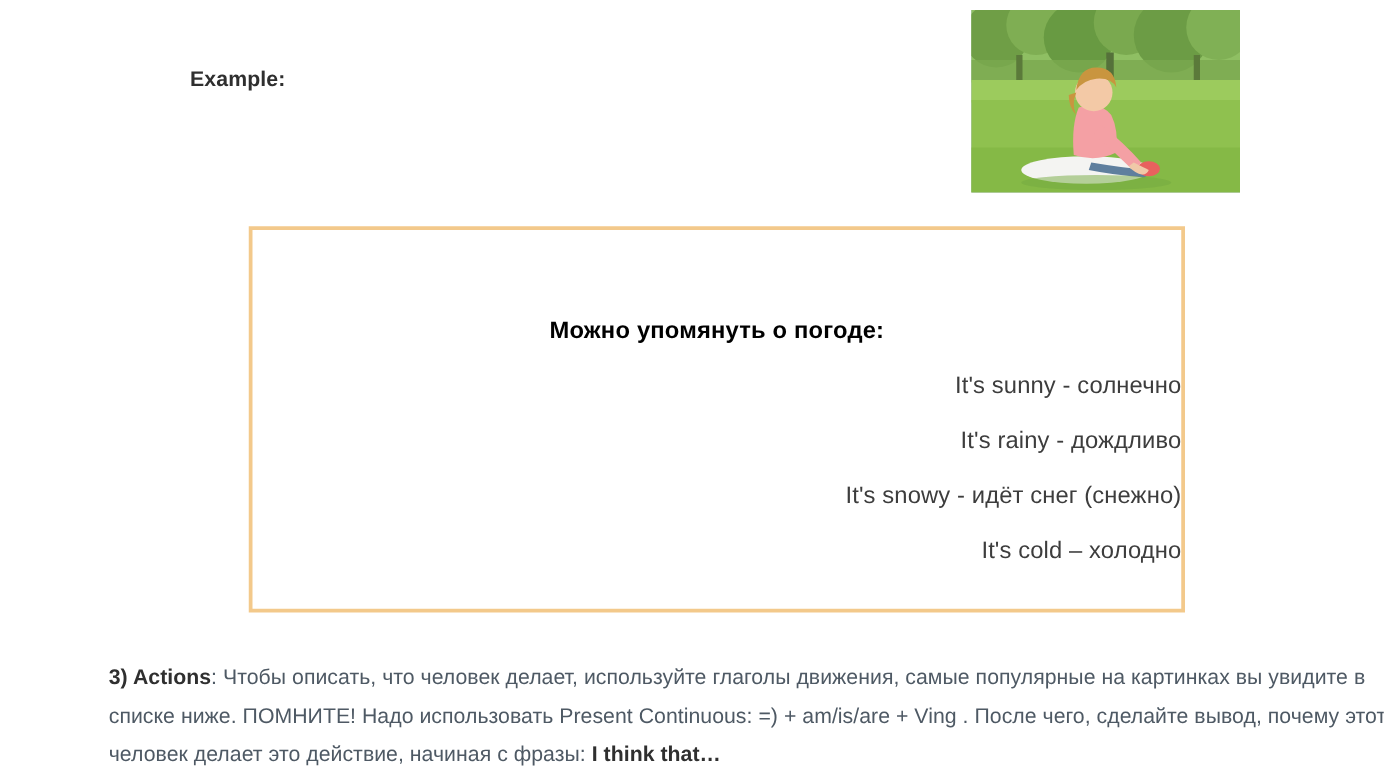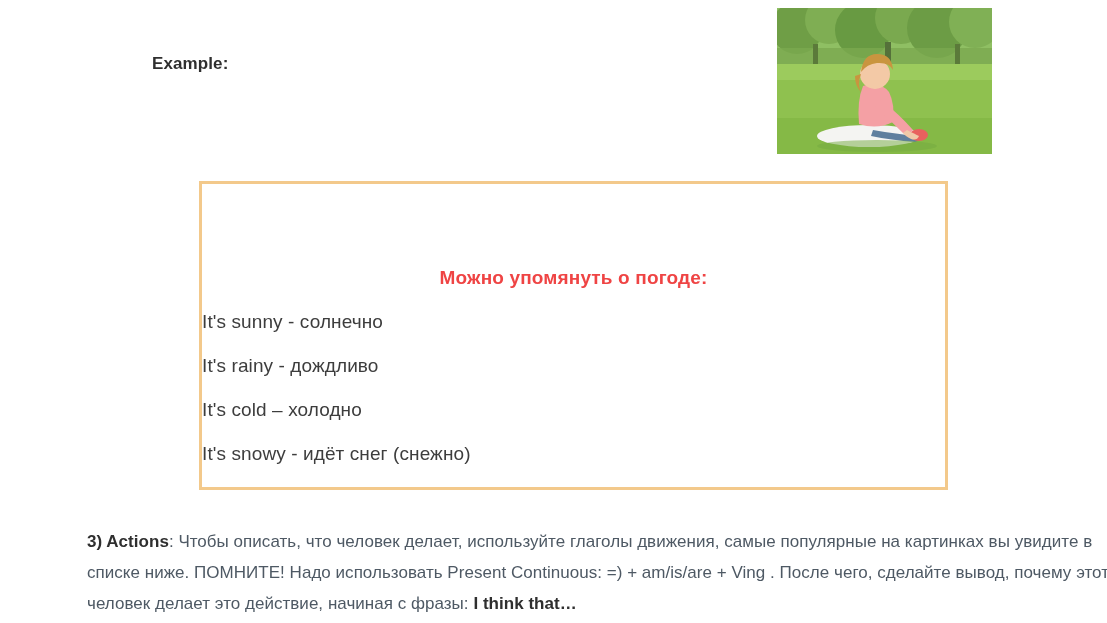--- a/index.html
+++ b/index.html
@@ -79,30 +79,30 @@
     position: absolute;
     left: 199px;
     top: 181px;
     width: 749px;
     height: 309px;
     border: 3px solid #f3c98b;
     background: #ffffff;
     box-sizing: border-box;
   }
   .weather-title {
-    margin: 13px;
+    margin: 0;
     padding-top: 70px;
     text-align: center;
     font-size: 19px;
     font-weight: bold;
-    color: #ef4444;
+    color: #000000;
     letter-spacing: 0.15px;
   }
   .weather-line {
-    text-align: left;
+    text-align: right;
     font-size: 19px;
     color: #3d3d3d;
     margin-top: 22px;
     letter-spacing: 0.1px;
   }
   .weather-line:first-of-type { margin-top: 25px; }
 
   
   .para {
     position: absolute;
@@ -163,21 +163,21 @@
       <path d="M84 66 q-4 10 0 18 q-6 -6 -6 -16 z" fill="#c9953f"></path>
 
       <ellipse cx="100" cy="138" rx="60" ry="6" fill="#74a93f" opacity="0.5"></ellipse>
     </svg>
   </div>
 
   <div class="weather-box">
     <div class="weather-title">Можно упомянуть о погоде:</div>
     <div class="weather-line">It's sunny - солнечно</div>
     <div class="weather-line">It's rainy - дождливо</div>
+    <div class="weather-line">It's snowy - идёт снег (снежно)</div>
     <div class="weather-line">It's cold – холодно</div>
-    <div class="weather-line">It's snowy - идёт снег (снежно)</div>
   </div>
 
   <p class="para">
     <span class="lead">3) </span><b>Actions</b><span>: Чтобы описать, что человек делает, используйте глаголы движения, самые популярные на картинках вы увидите в списке ниже. ПОМНИТЕ! Надо использовать Present Continuous: =) + am/is/are + Ving . После чего, сделайте вывод, почему этот человек делает это действие, начиная с фразы: </span><b>I think that…</b>
   </p>
 
 </div>
 
 </body></html>

